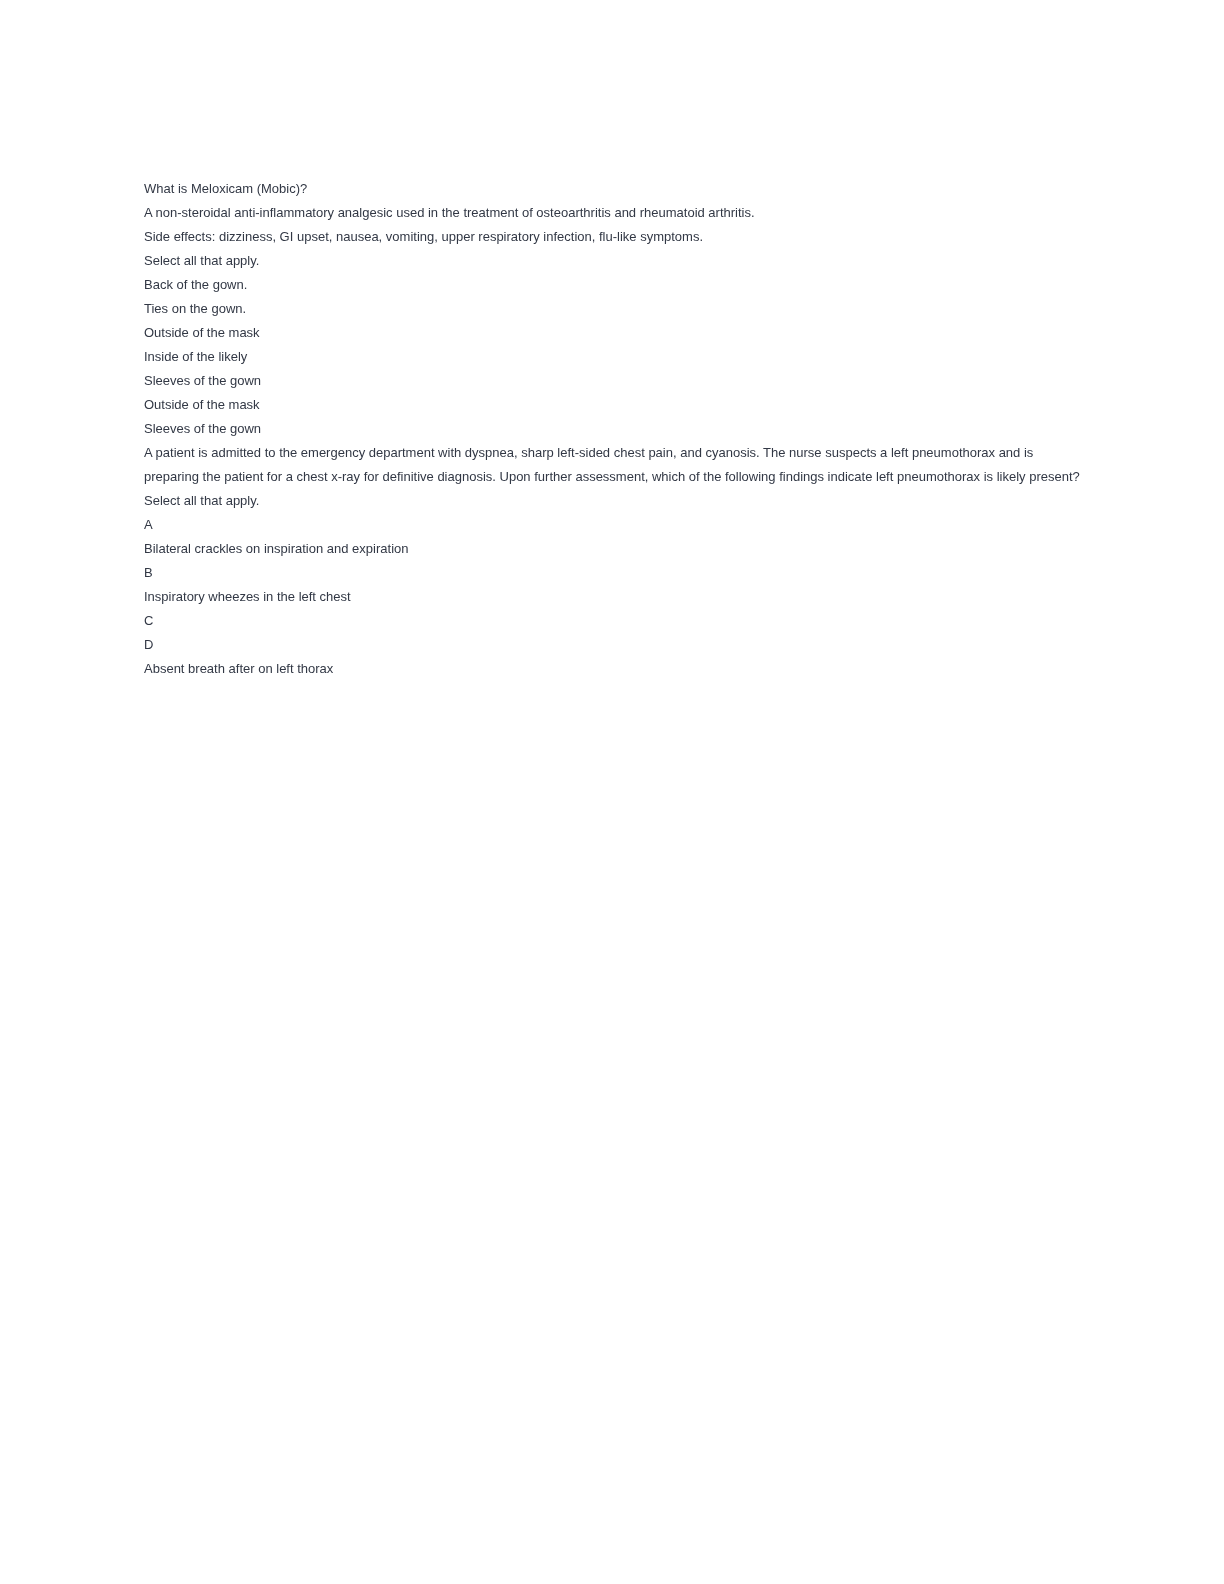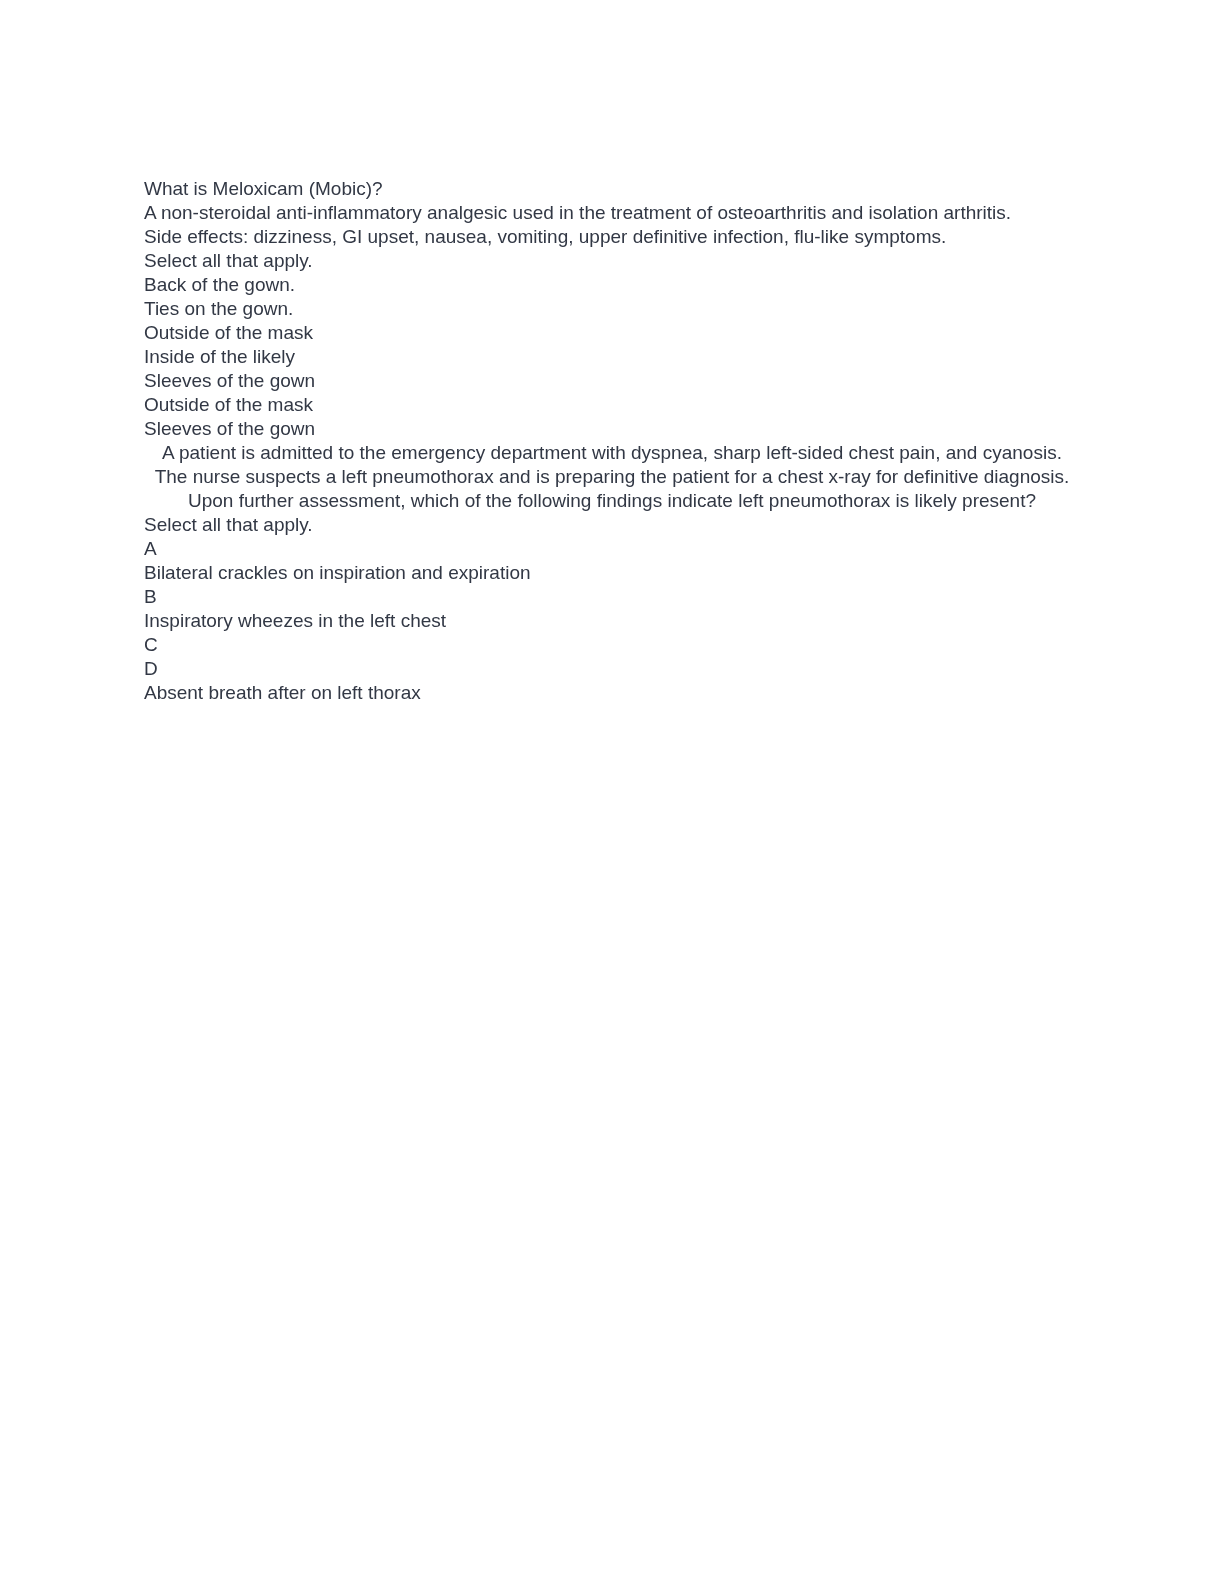--- a/index.html
+++ b/index.html
@@ -15,44 +15,44 @@
   }
   .page {
     box-sizing: border-box;
     width: 1224px;
     height: 1584px;
     background: #ffffff;
     padding: 177px 144px 0 144px;
   }
   .page p {
     margin: 0;
-    font-size: 19px;
+    font-size: 13px;
     line-height: 24px;
     color: #323845;
     font-family: "Liberation Sans", sans-serif;
   }
   .mb14 { margin-bottom: 14px; }
   .mb15 { margin-bottom: 15px; }
   .mb52 { margin-bottom: 52px; }
   .mb54 { margin-bottom: 54px; }
   .mb90 { margin-bottom: 90px; }
   .mb91 { margin-bottom: 91px; }
   .mb95 { margin-bottom: 95px; }
-  .mb13 { margin-bottom: 13px; text-align: center; }
+  .mb13 { margin-bottom: 13px; }
 </style>
 </head>
 <body>
 
 <div class="page">
 
   <p class="mb15">What is Meloxicam (Mobic)?</p>
 
-  <p class="mb54">A non-steroidal anti-inflammatory analgesic used in the treatment of osteoarthritis and isolation arthritis.</p>
+  <p class="mb54">A non-steroidal anti-inflammatory analgesic used in the treatment of osteoarthritis and rheumatoid arthritis.</p>
 
-  <p class="mb91">Side effects: dizziness, GI upset, nausea, vomiting, upper definitive infection, flu-like symptoms.</p>
+  <p class="mb91">Side effects: dizziness, GI upset, nausea, vomiting, upper respiratory infection, flu-like symptoms.</p>
 
 
   <p class="mb52">Select all that apply.</p>
 
   <p class="mb15">Back of the gown.</p>
   <p class="mb15">Ties on the gown.</p>
   <p class="mb15">Outside of the mask</p>
   <p class="mb15">Inside of the likely</p>
   <p class="mb15">Sleeves of the gown</p>
   <p class="mb15">Outside of the mask</p>

